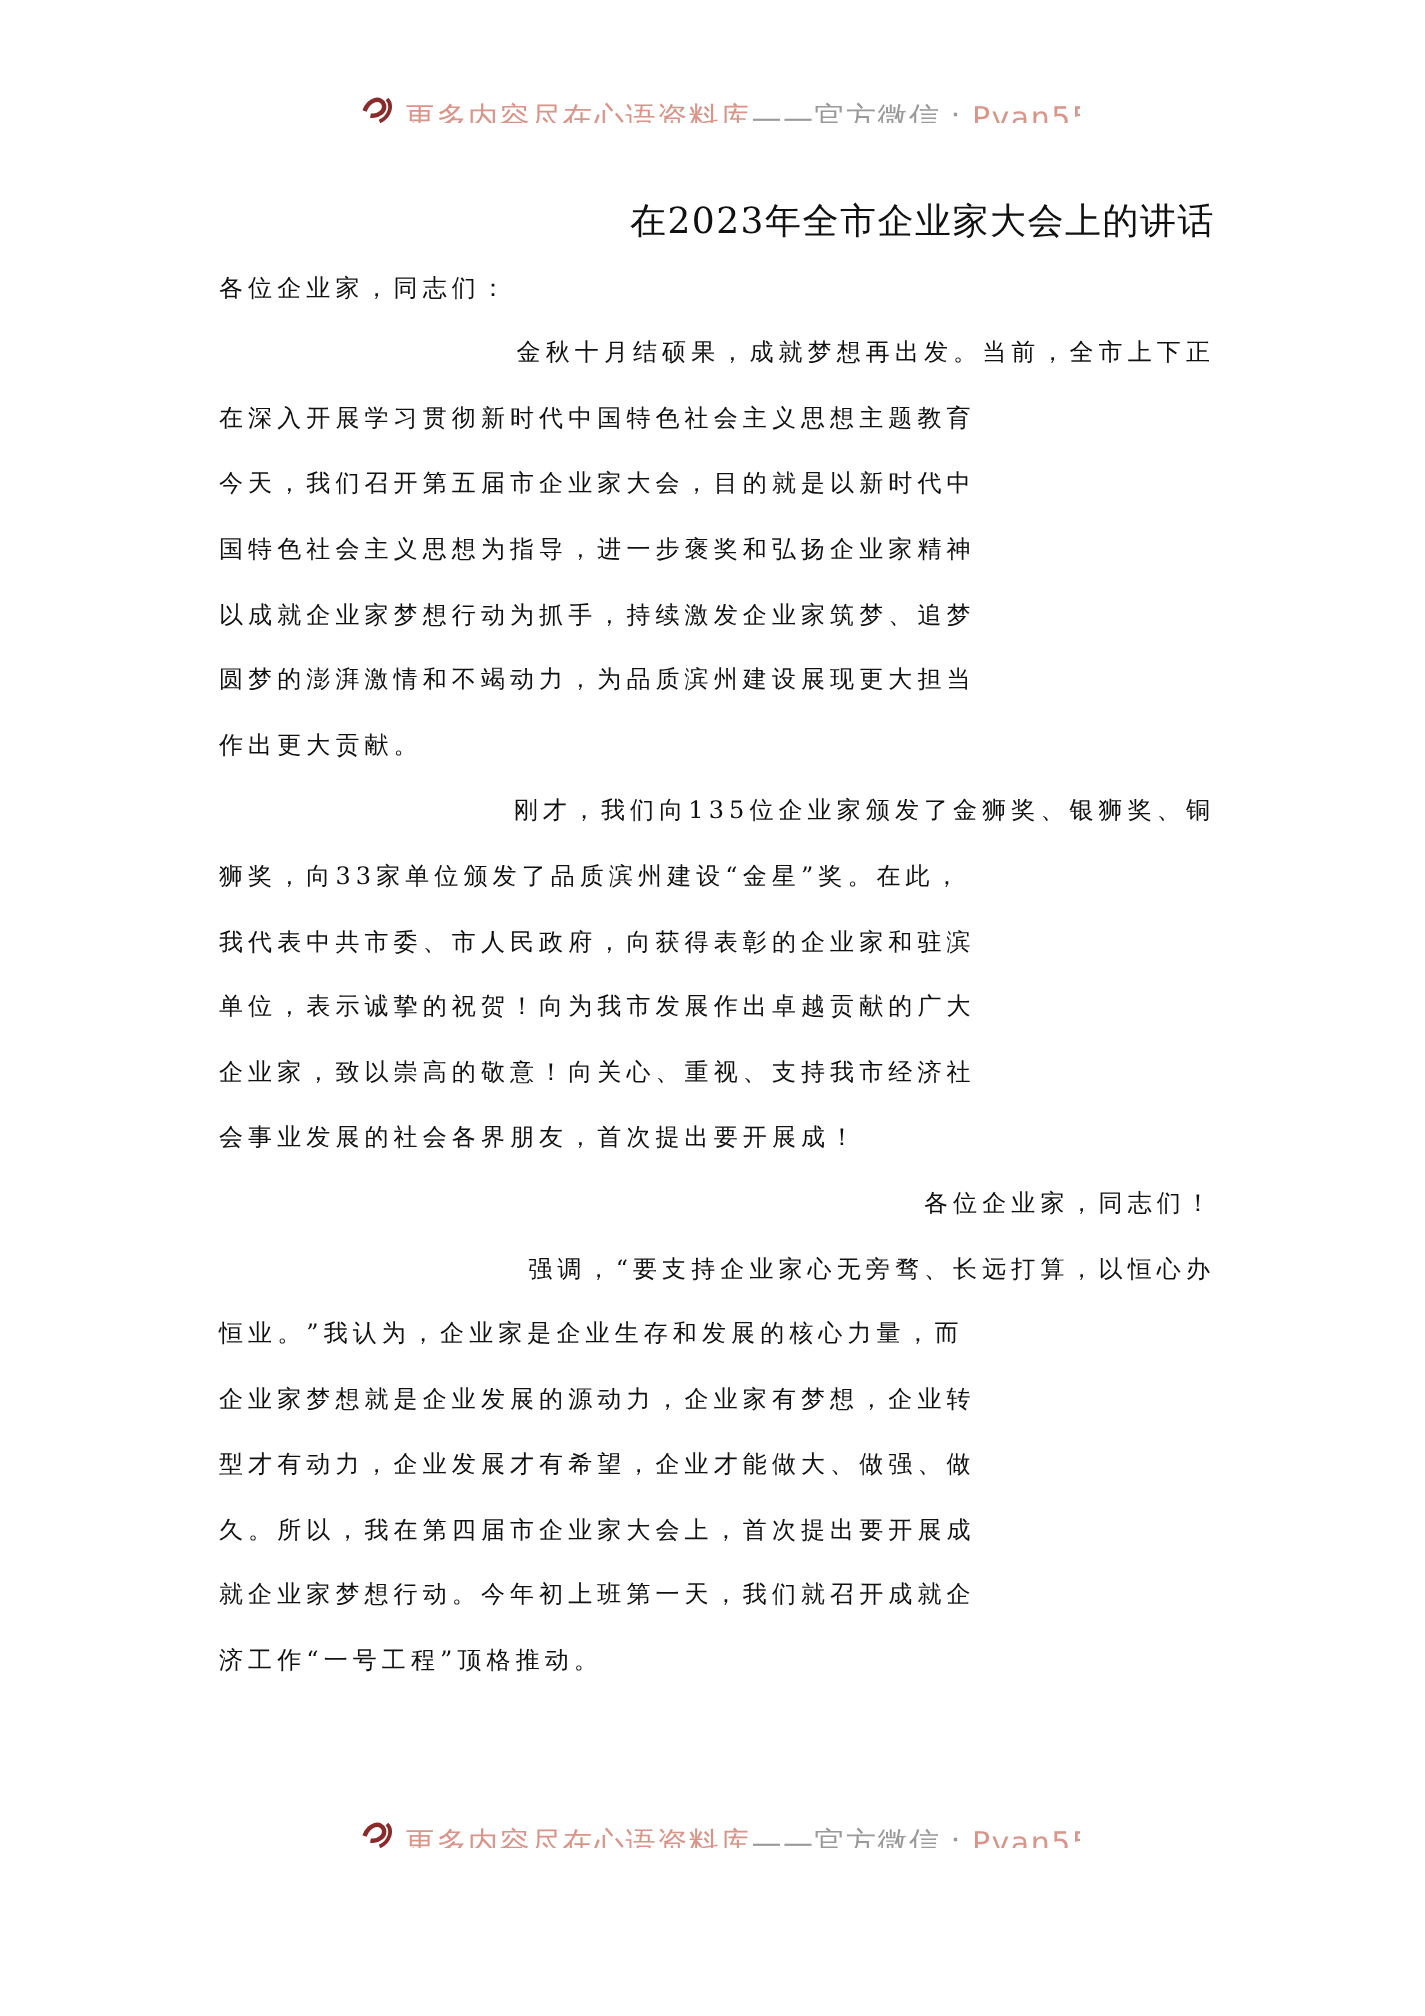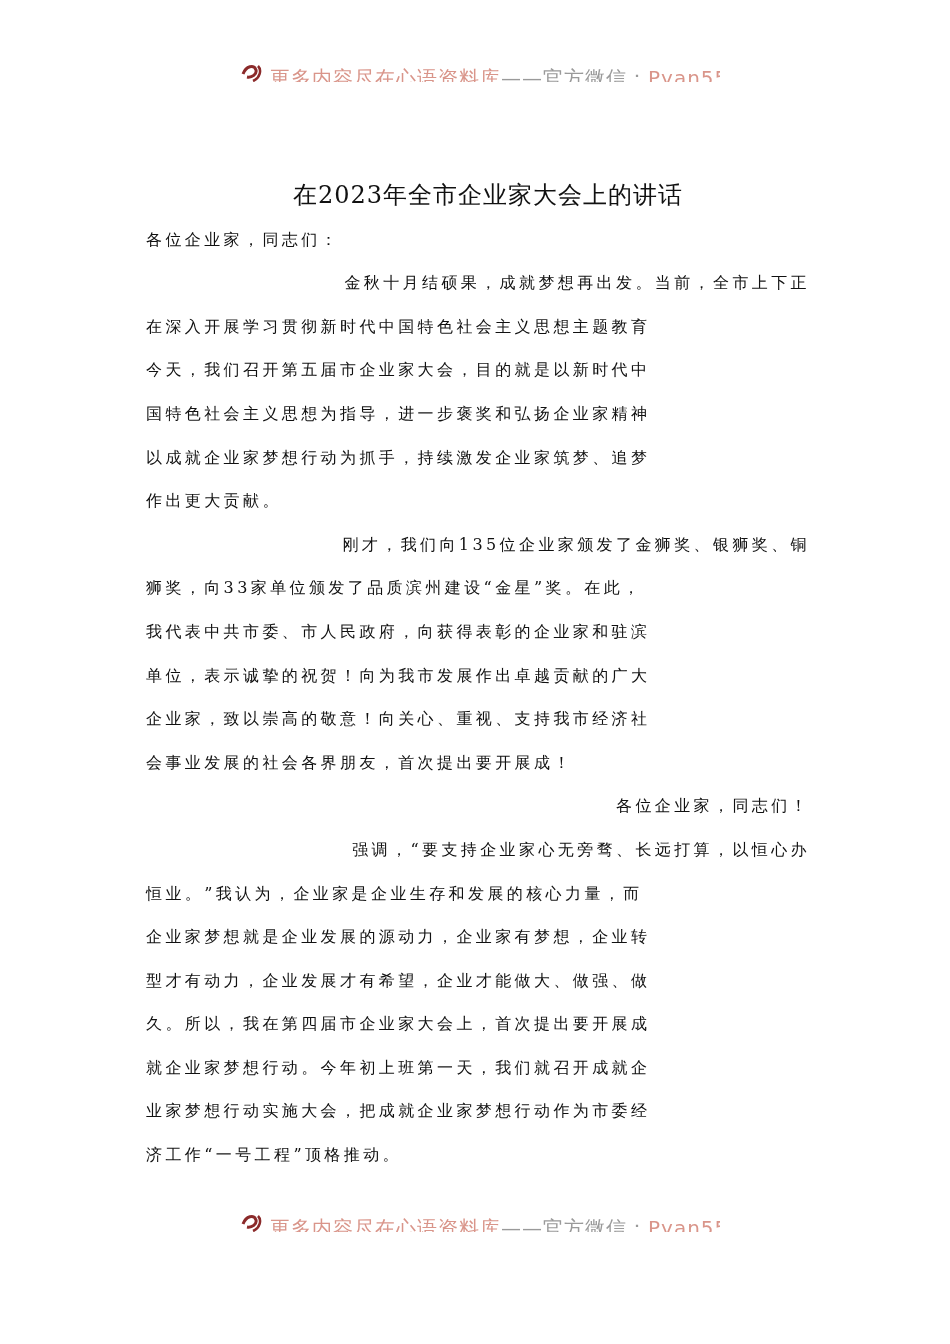--- a/index.html
+++ b/index.html
@@ -8,21 +8,21 @@
   .watermark { position: absolute; left: 240px; width: 480px; height: 26px;
                overflow: hidden; display: flex; align-items: flex-end; }
   .watermark.top { top: 56px; }
   .watermark.bottom { top: 1206px; }
   .wm-logo { width: 24px; height: 22px; margin-right: 6px; flex: 0 0 auto; }
   .wm-text { font-family: "DejaVu Sans", sans-serif; font-size: 20px; line-height: 20px;
              color: #d9958a; white-space: nowrap; transform: translateY(6px); letter-spacing: 1px; }
   .wm-text .dash { color: #9a9a9a; }
   .wm-text .gray { color: #9a9a9a; text-align: right; }
   .page { position: absolute; left: 146px; top: 126px; width: 664px; }
-  .title { text-align: center; font-size: 24px; line-height: 43.6px; letter-spacing: 1px; height: 43.6px; padding-left: 20px; margin-top: 48px; }
+  .title { text-align: right; font-size: 24px; line-height: 43.6px; letter-spacing: 1px; height: 43.6px; padding-left: 20px; }
   .line { font-size: 16px; line-height: 43.6px; height: 43.6px; white-space: nowrap;
           letter-spacing: 3.4px; }
   .indent { padding-left: 55px; text-align: right; }
 </style>
 </head>
 <body>
 
 <div class="watermark top">
   <svg class="wm-logo" viewBox="0 0 24 22">
     <path d="M3 14 C6 6, 14 4, 16 10 C17 14, 12 18, 7 17" stroke="#8b2a2a" stroke-width="3" fill="none"></path>
@@ -35,38 +35,38 @@
 
 <div class="page">
   <div class="title">在2023年全市企业家大会上的讲话</div>
   <div class="line">各位企业家，同志们：</div>
 
   <div class="line indent">金秋十月结硕果，成就梦想再出发。当前，全市上下正</div>
   <div class="line">在深入开展学习贯彻新时代中国特色社会主义思想主题教育</div>
   <div class="line">今天，我们召开第五届市企业家大会，目的就是以新时代中</div>
   <div class="line">国特色社会主义思想为指导，进一步褒奖和弘扬企业家精神</div>
   <div class="line">以成就企业家梦想行动为抓手，持续激发企业家筑梦、追梦</div>
+  <div class="line">圆梦的澎湃激情和不竭动力，为品质滨州建设展现更大担当</div>
   <div class="line">作出更大贡献。</div>
 
   <div class="line indent">刚才，我们向135位企业家颁发了金狮奖、银狮奖、铜</div>
   <div class="line">狮奖，向33家单位颁发了品质滨州建设“金星”奖。在此，</div>
   <div class="line">我代表中共市委、市人民政府，向获得表彰的企业家和驻滨</div>
   <div class="line">单位，表示诚挚的祝贺！向为我市发展作出卓越贡献的广大</div>
   <div class="line">企业家，致以崇高的敬意！向关心、重视、支持我市经济社</div>
   <div class="line">会事业发展的社会各界朋友，首次提出要开展成！</div>
 
   <div class="line indent">各位企业家，同志们！</div>
 
   <div class="line indent">强调，“要支持企业家心无旁骛、长远打算，以恒心办</div>
   <div class="line">恒业。”我认为，企业家是企业生存和发展的核心力量，而</div>
   <div class="line">企业家梦想就是企业发展的源动力，企业家有梦想，企业转</div>
   <div class="line">型才有动力，企业发展才有希望，企业才能做大、做强、做</div>
   <div class="line">久。所以，我在第四届市企业家大会上，首次提出要开展成</div>
   <div class="line">就企业家梦想行动。今年初上班第一天，我们就召开成就企</div>
-  <div class="line">业家梦想行动实施大会，把成就企业家梦想行动作为市委经</div>
   <div class="line">济工作“一号工程”顶格推动。</div>
 </div>
 
 <div class="watermark bottom">
   <svg class="wm-logo" viewBox="0 0 24 22">
     <path d="M3 14 C6 6, 14 4, 16 10 C17 14, 12 18, 7 17" stroke="#8b2a2a" stroke-width="3" fill="none"></path>
     <path d="M18 6 C22 10, 20 18, 13 21" stroke="#8b2a2a" stroke-width="2.5" fill="none"></path>
   </svg>
   <div class="wm-text">
     <span>更多内容尽在心语资料库</span><span class="dash">——</span><span class="gray">官方微信：</span><span>Pyan556</span>

